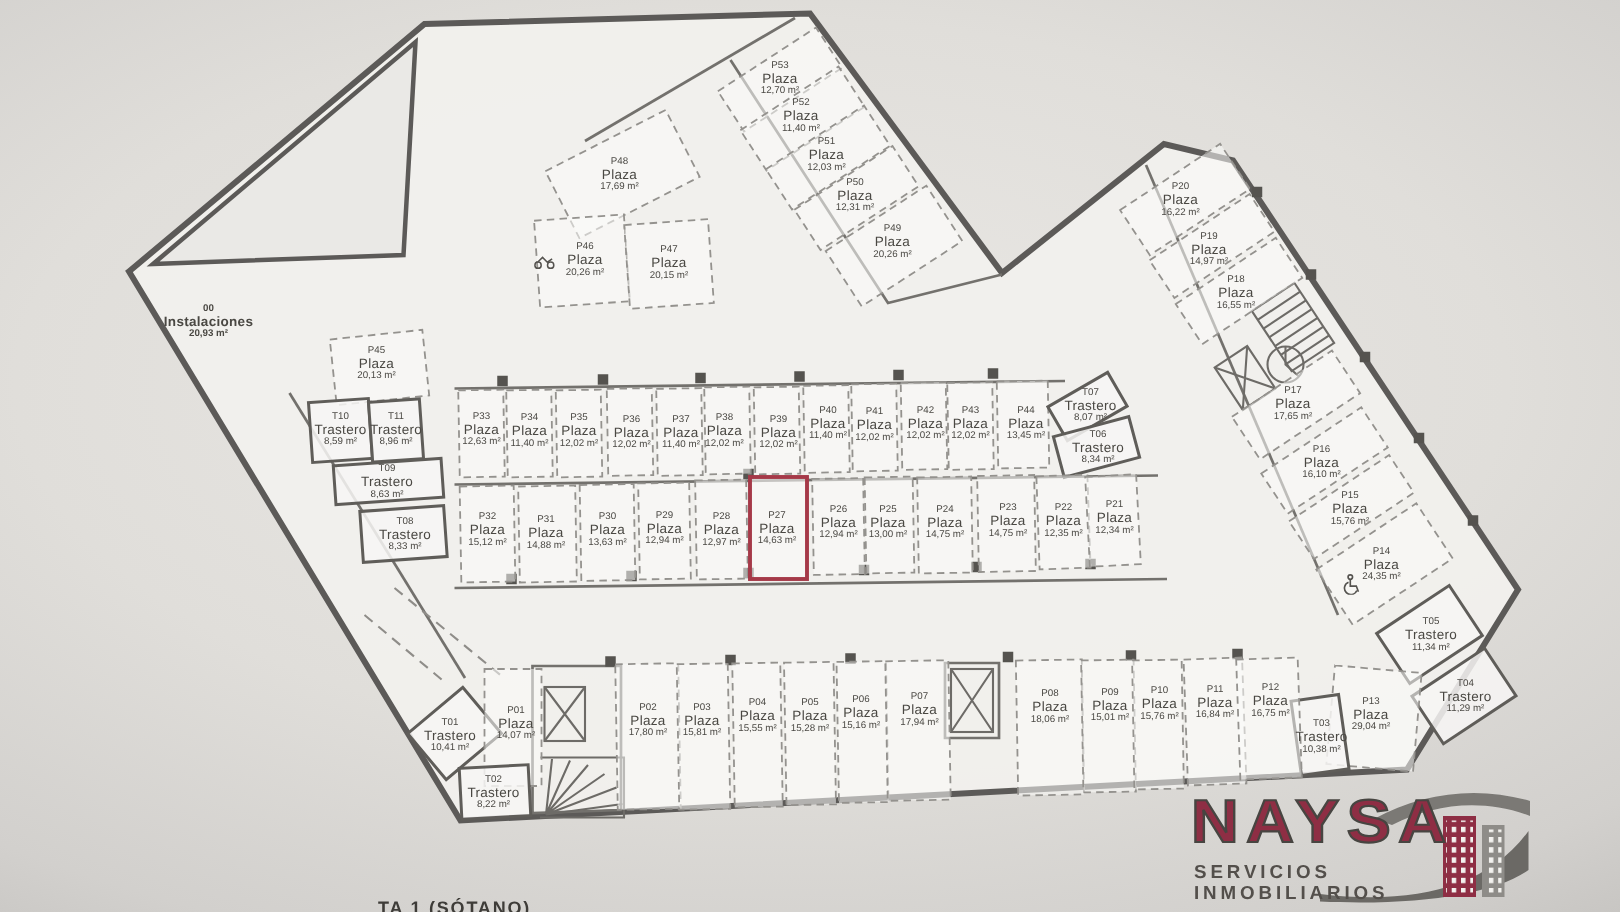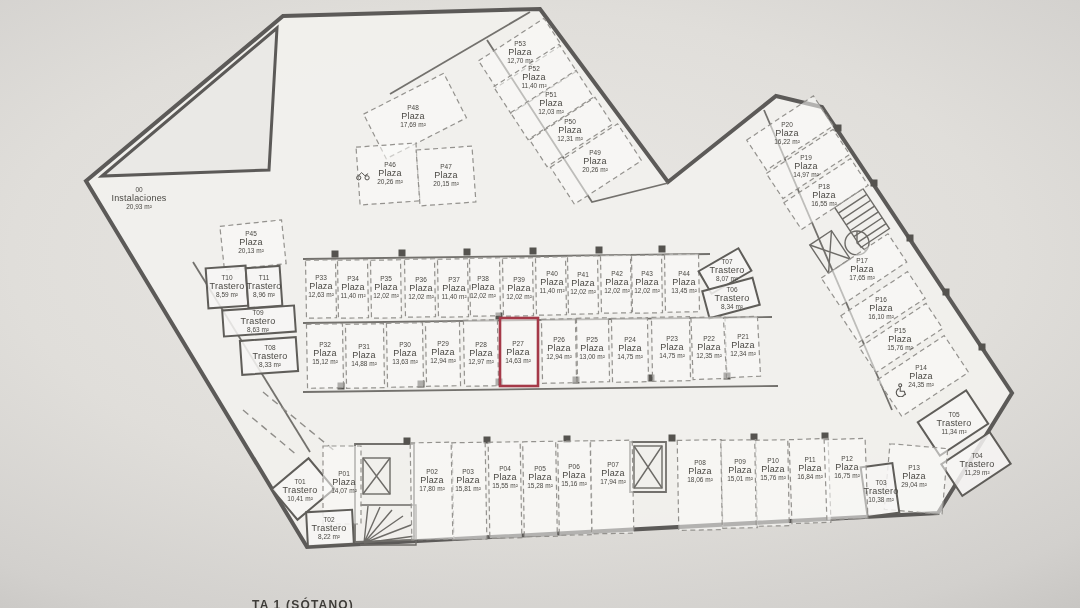--- a/index.html
+++ b/index.html
@@ -219,21 +219,21 @@
       <div class="room-label" style="left: 446px; top: 176px;">
         <span class="rid">P47</span>
         <span class="rkind">Plaza</span>
         <span class="rarea">20,15 m²</span>
       </div>
       <div class="room-label" style="left: 251px; top: 243px;">
         <span class="rid">P45</span>
         <span class="rkind">Plaza</span>
         <span class="rarea">20,13 m²</span>
       </div>
-      <div class="room-label" style="left: 139px; top: 199px;">
+      <div class="room-label" style="left: 139px; top: 215px; font-weight: bold;">
         <span class="rid">00</span>
         <span class="rkind">Instalaciones</span>
         <span class="rarea">20,93 m²</span>
       </div>
       <div class="room-label" style="left: 227px; top: 287px;">
         <span class="rid">T10</span>
         <span class="rkind">Trastero</span>
         <span class="rarea">8,59 m²</span>
       </div>
       <div class="room-label" style="left: 264px; top: 287px;">
@@ -508,15 +508,34 @@
         <span class="rkind">Plaza</span>
         <span class="rarea">16,84 m²</span>
       </div>
       <div class="room-label" style="left: 847px; top: 468px;">
         <span class="rid">P12</span>
         <span class="rkind">Plaza</span>
         <span class="rarea">16,75 m²</span>
       </div>
     </div>
 
+  <div class="logo">
+    <svg class="logo-svg" viewBox="0 0 234 80">
+      <defs>
+        <pattern id="win" width="6.2" height="6.8" patternUnits="userSpaceOnUse">
+          <rect width="3" height="3.6" fill="#f3f2ef"></rect>
+        </pattern>
+      </defs>
+      <path d="M128,22 C160,4 198,0 232,10 L232,20 C200,8 168,12 140,26 Z" fill="#7b7975"></path>
+      <path d="M92,72 C150,79 202,70 231,30 L231,56 C208,72 158,80 92,77 Z" fill="#6b6965"></path>
+      <g>
+        <rect x="200" y="26" width="15" height="48" fill="#8e8c88"></rect>
+        <rect x="202" y="29" width="11" height="42" fill="url(#win)"></rect>
+        <rect x="174" y="20" width="22" height="54" fill="#8e2e44"></rect>
+        <rect x="176" y="23" width="18" height="48" fill="url(#win)"></rect>
+      </g>
+    </svg>
+    <div class="logo-name">NAYSA</div>
+    <div class="logo-tagline">SERVICIOS INMOBILIARIOS</div>
+  </div>
 
   <div class="caption">TA 1 (SÓTANO)</div>
 </div>
 
 </body></html>

